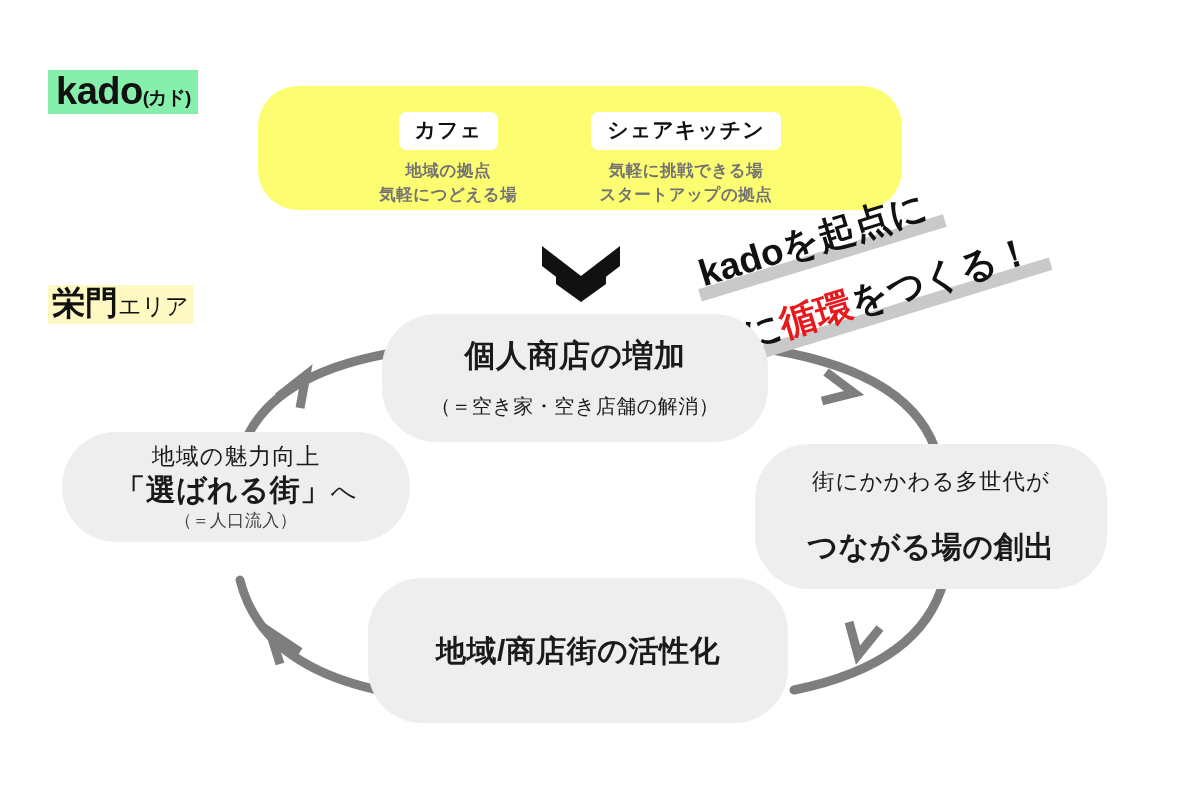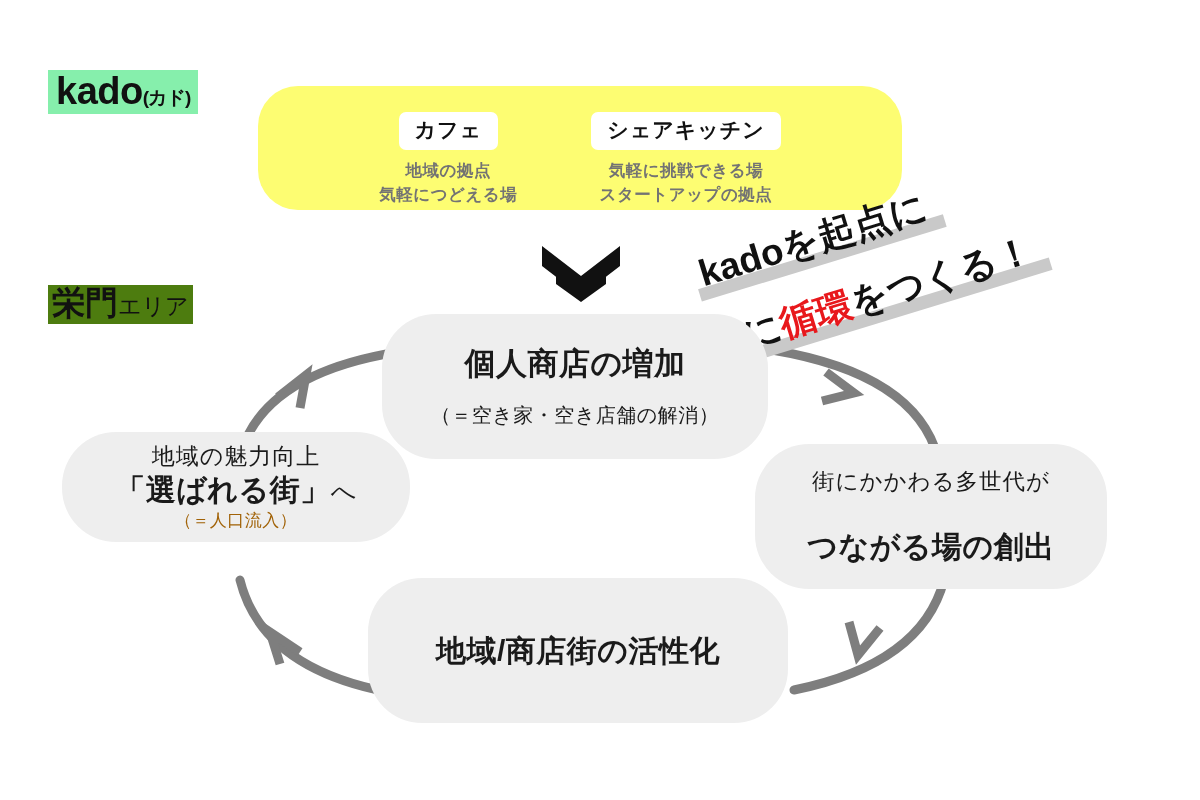--- a/index.html
+++ b/index.html
@@ -46,21 +46,21 @@
     font-weight: 700;
     color: #111;
     letter-spacing: -1px;
   }
 
   
   .area-label {
     position: absolute;
     left: 48px;
     top: 285px;
-    background: #4d7c0f;
+    background: #fef9c3;
     padding: 1px 4px 3px 4px;
     line-height: 1.05;
     white-space: nowrap;
   }
   .area-main {
     font-size: 33px;
     font-weight: 700;
     color: #111;
   }
   .area-sub {
@@ -167,21 +167,21 @@
     border-radius: 54px;
     display: flex;
     flex-direction: column;
     align-items: center;
     justify-content: center;
     text-align: center;
     box-sizing: border-box;
     color: #1a1a1a;
   }
   .node-top {
-    left: 382px; top: 314px; width: 386px; height: 145px; justify-content: center;
+    left: 382px; top: 314px; width: 386px; height: 128px; justify-content: center;
   }
   .node-right {
     left: 755px; top: 444px; width: 352px; height: 145px; gap: 32px;
   }
   .node-bottom {
     left: 368px; top: 578px; width: 420px; height: 145px;
   }
   .node-left {
     left: 62px;  top: 432px; width: 348px; height: 110px;
   }
@@ -200,21 +200,21 @@
   }
   .n-note {
     font-size: 18px;
     font-weight: 400;
     line-height: 1.3;
     letter-spacing: 0.5px;
   }
   .node-top .n-bold { font-size: 31px; }
   .node-top .n-note { font-size: 20px; margin-top: 18px; }
   .node-left .n-bold { font-size: 30px; }
-  .node-left .n-note { font-size: 17px; color: #a16207; margin-top: 1px;}
+  .node-left .n-note { font-size: 17px; color: #404040; margin-top: 1px;}
   .node-left .n-bold .suffix { font-weight: 400; font-size: 25px; }
   .node-bottom .n-light { font-size: 22.5px; letter-spacing: 2px; }
   .node-bottom .n-bold { font-size: 30px; }
   .node-right .n-light { font-size: 22.5px; }
   .node-right .n-bold { font-size: 30px; }
 
   
   #arcs {
     position: absolute;
     left: 0; top: 0;

